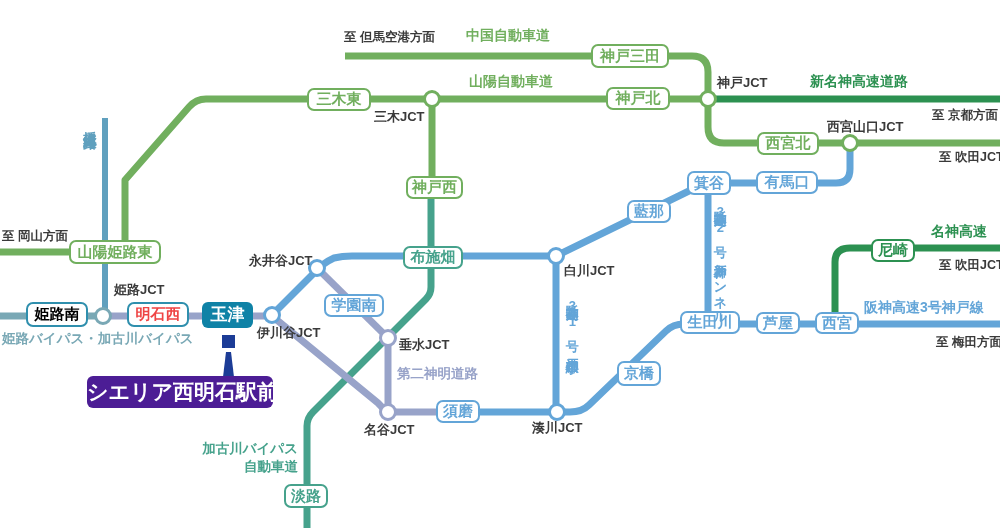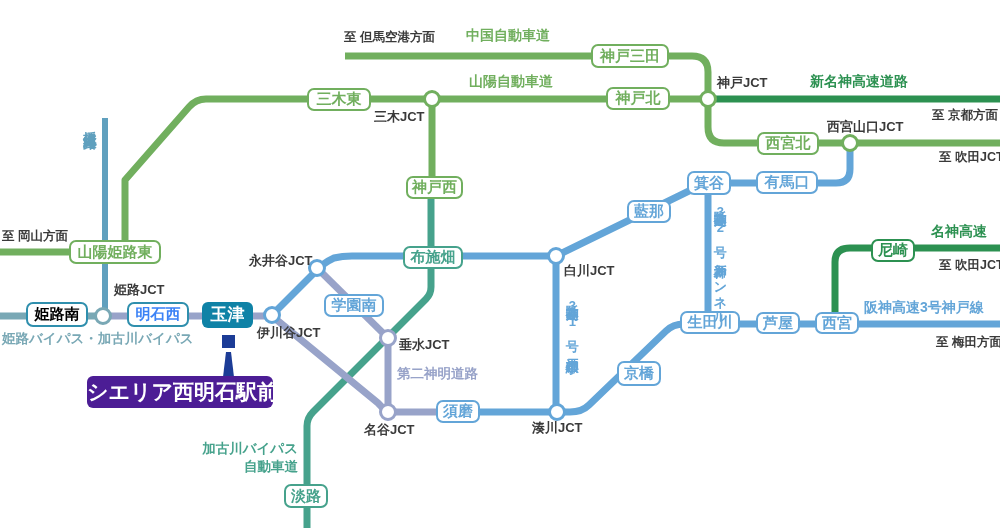--- a/index.html
+++ b/index.html
@@ -81,21 +81,21 @@
   <div class="ic" style="left:687px;top:171px;width:44px;height:24px;line-height:19px;color:#63A5D8;border-color:#63A5D8;">箕谷</div>
   <div class="ic" style="left:756px;top:171px;width:62px;height:23px;line-height:18px;color:#63A5D8;border-color:#63A5D8;">有馬口</div>
   <div class="ic" style="left:627px;top:200px;width:44px;height:23px;line-height:18px;color:#63A5D8;border-color:#63A5D8;">藍那</div>
   <div class="ic" style="left:324px;top:294px;width:60px;height:23px;line-height:18px;color:#63A5D8;border-color:#63A5D8;">学園南</div>
   <div class="ic" style="left:680px;top:311px;width:60px;height:23px;line-height:18px;color:#63A5D8;border-color:#63A5D8;">生田川</div>
   <div class="ic" style="left:756px;top:312px;width:44px;height:22px;line-height:17px;color:#63A5D8;border-color:#63A5D8;">芦屋</div>
   <div class="ic" style="left:815px;top:312px;width:44px;height:22px;line-height:17px;color:#63A5D8;border-color:#63A5D8;">西宮</div>
   <div class="ic" style="left:617px;top:361px;width:44px;height:25px;line-height:20px;color:#63A5D8;border-color:#63A5D8;">京橋</div>
   <div class="ic" style="left:436px;top:400px;width:44px;height:23px;line-height:18px;color:#63A5D8;border-color:#63A5D8;">須磨</div>
   <div class="ic" style="left:26px;top:302px;width:62px;height:25px;line-height:20px;color:#000000;border-color:#2F8FAD;">姫路南</div>
-  <div class="ic" style="left:127px;top:302px;width:62px;height:25px;line-height:20px;color:#3b82f6;border-color:#2F8FAD;">明石西</div>
+  <div class="ic" style="left:127px;top:302px;width:62px;height:25px;line-height:20px;color:#ef4444;border-color:#2F8FAD;">明石西</div>
   <div class="ic" style="left:871px;top:239px;width:44px;height:23px;line-height:18px;color:#2C9151;border-color:#2C9151;">尼崎</div>
   <div class="fillbox" style="left:202px;top:302px;width:51px;height:26px;line-height:26px;font-size:17px;background:#0F82A6;">玉津</div>
 
   <div class="fillbox" style="left:87px;top:376px;width:186px;height:32px;line-height:32px;font-size:21px;background:#4c1d95;">シエリア西明石駅前</div>
 
   <div class="lbl" style="left:374px;top:108px;">三木JCT</div>
   <div class="lbl" style="left:717px;top:74px;">神戸JCT</div>
   <div class="lbl" style="left:827px;top:118px;">西宮山口JCT</div>
   <div class="lbl" style="left:114px;top:281px;">姫路JCT</div>
   <div class="lbl" style="left:249px;top:252px;">永井谷JCT</div>

